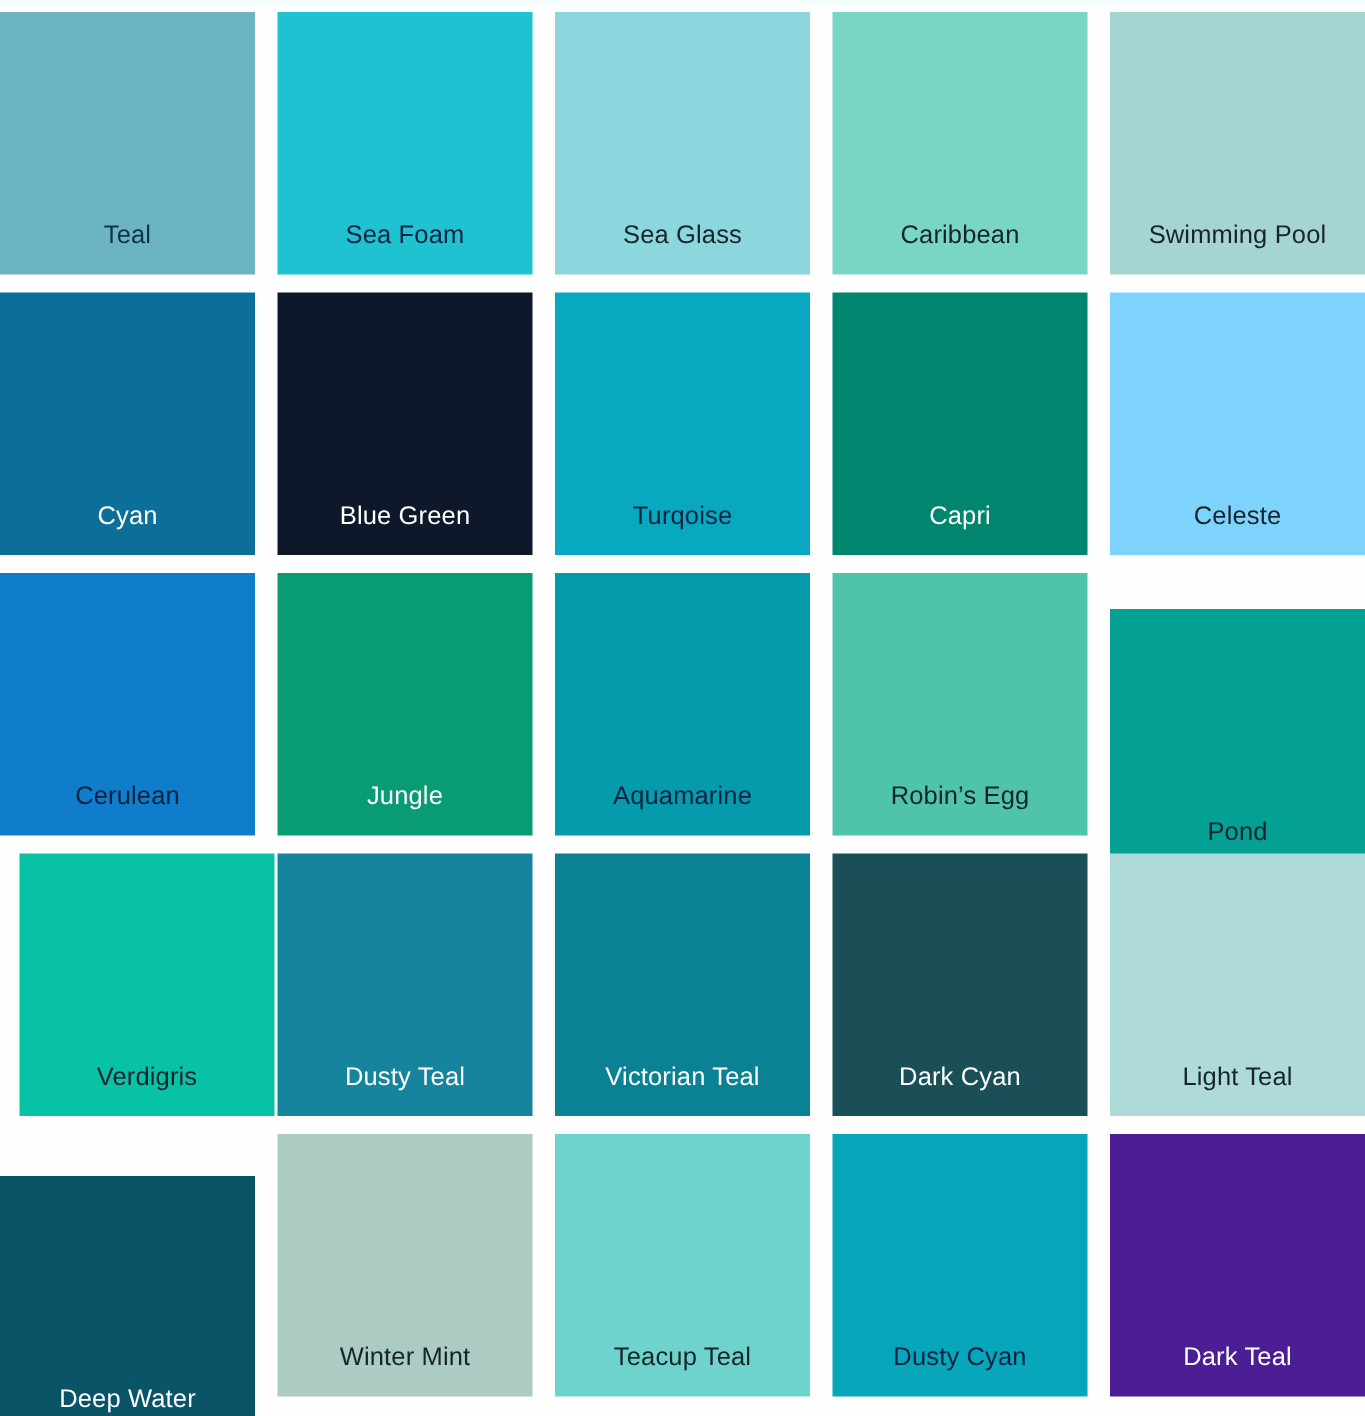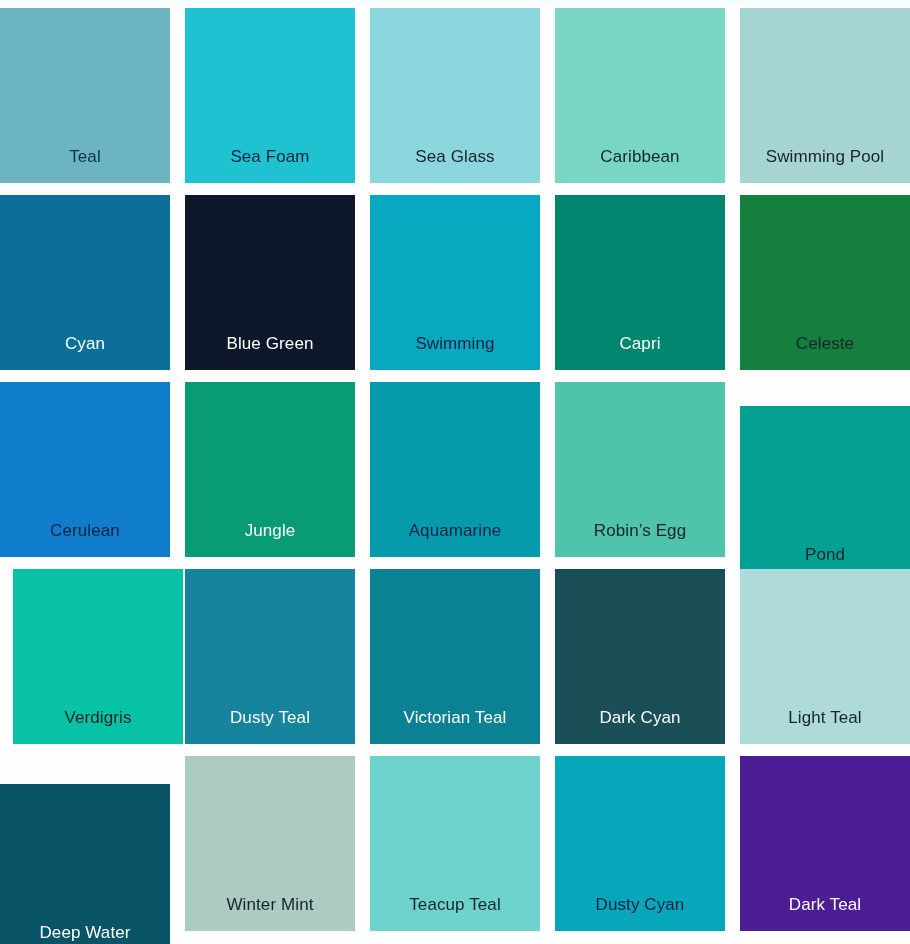--- a/index.html
+++ b/index.html
@@ -85,26 +85,26 @@
     <div class="swatch ink-text" style="background: rgb(165, 212, 210);">
       <div class="swatch-label">Swimming Pool</div>
     </div>
     <div class="swatch light-text" style="background: rgb(12, 111, 153);">
       <div class="swatch-label">Cyan</div>
     </div>
     <div class="swatch light-text" style="background: #0f172a;">
       <div class="swatch-label">Blue Green</div>
     </div>
     <div class="swatch navy-text" style="background: rgb(7, 168, 192);">
-      <div class="swatch-label">Swimming</div>
+      <div class="swatch-label">Turqoise</div>
     </div>
     <div class="swatch light-text" style="background: rgb(0, 133, 111);">
       <div class="swatch-label">Capri</div>
     </div>
-    <div class="swatch ink-text" style="background: #15803d; padding-left: 33px;">
+    <div class="swatch ink-text" style="background: #7dd3fc; padding-left: 33px;">
       <div class="swatch-label">Celeste</div>
     </div>
     <div class="swatch navy-text" style="background: rgb(15, 125, 203);">
       <div class="swatch-label">Cerulean</div>
     </div>
     <div class="swatch light-text" style="background: rgb(8, 155, 116);">
       <div class="swatch-label">Jungle</div>
     </div>
     <div class="swatch navy-text" style="background: rgb(6, 155, 172);">
       <div class="swatch-label">Aquamarine</div>

